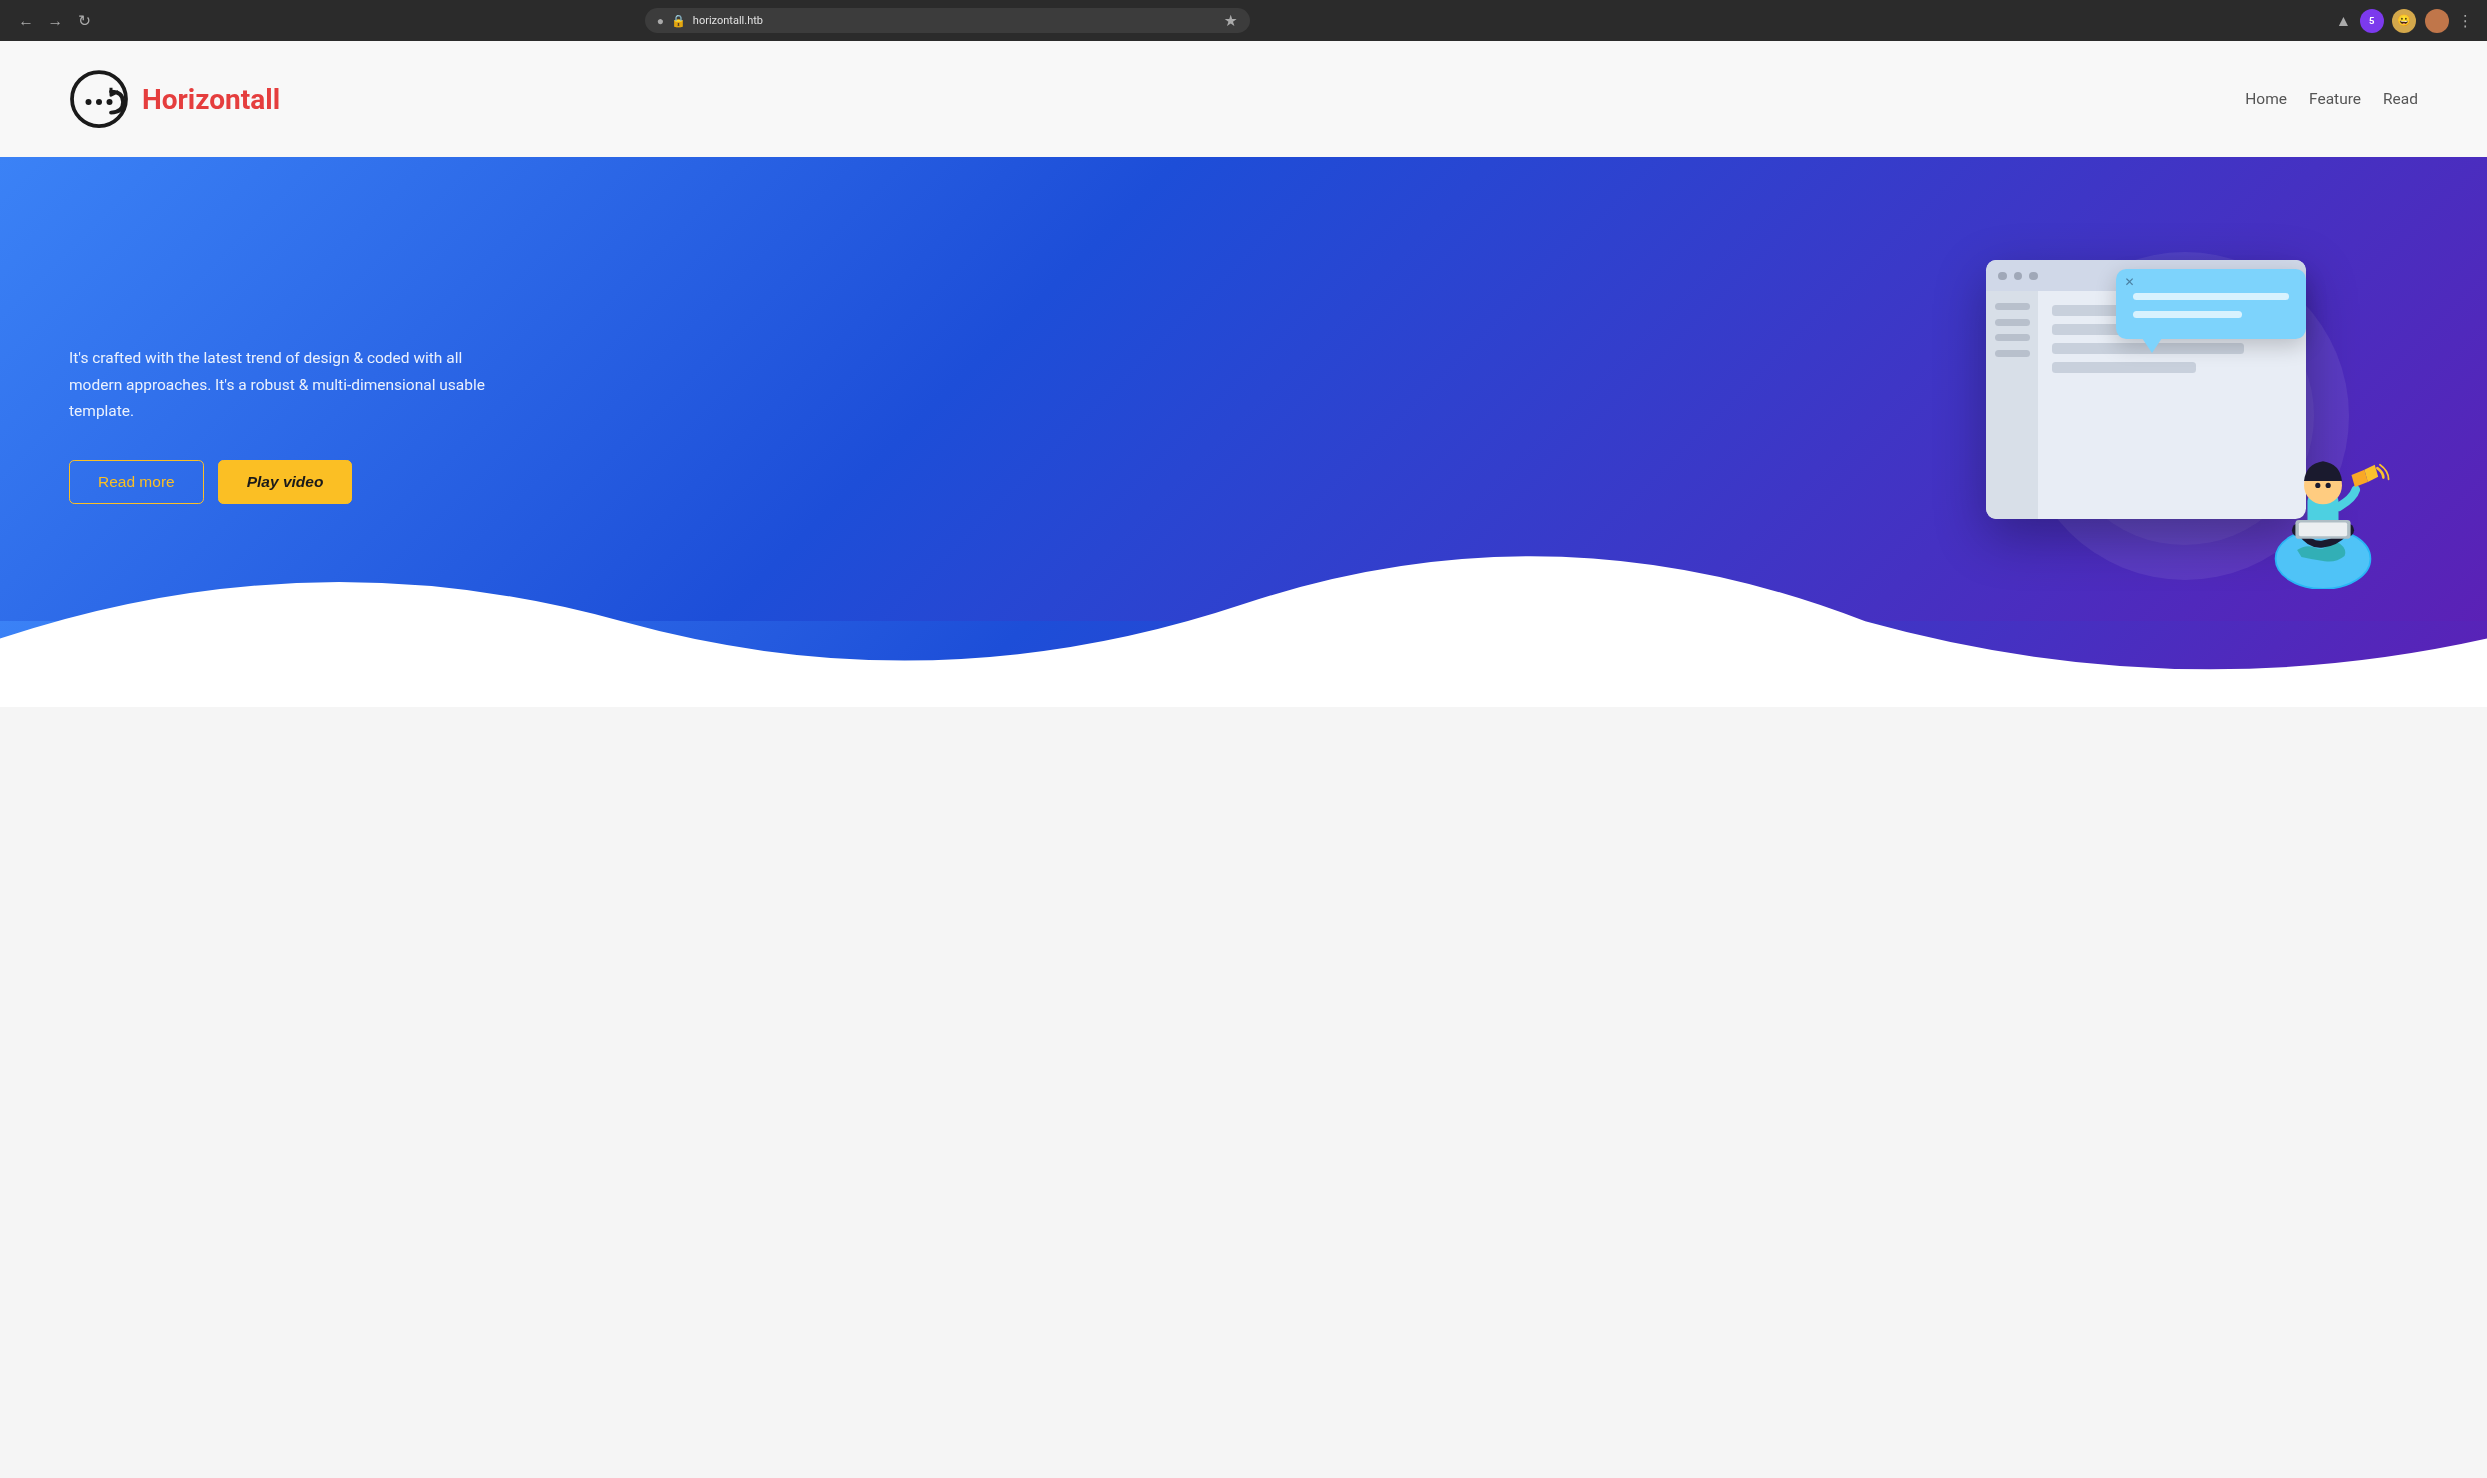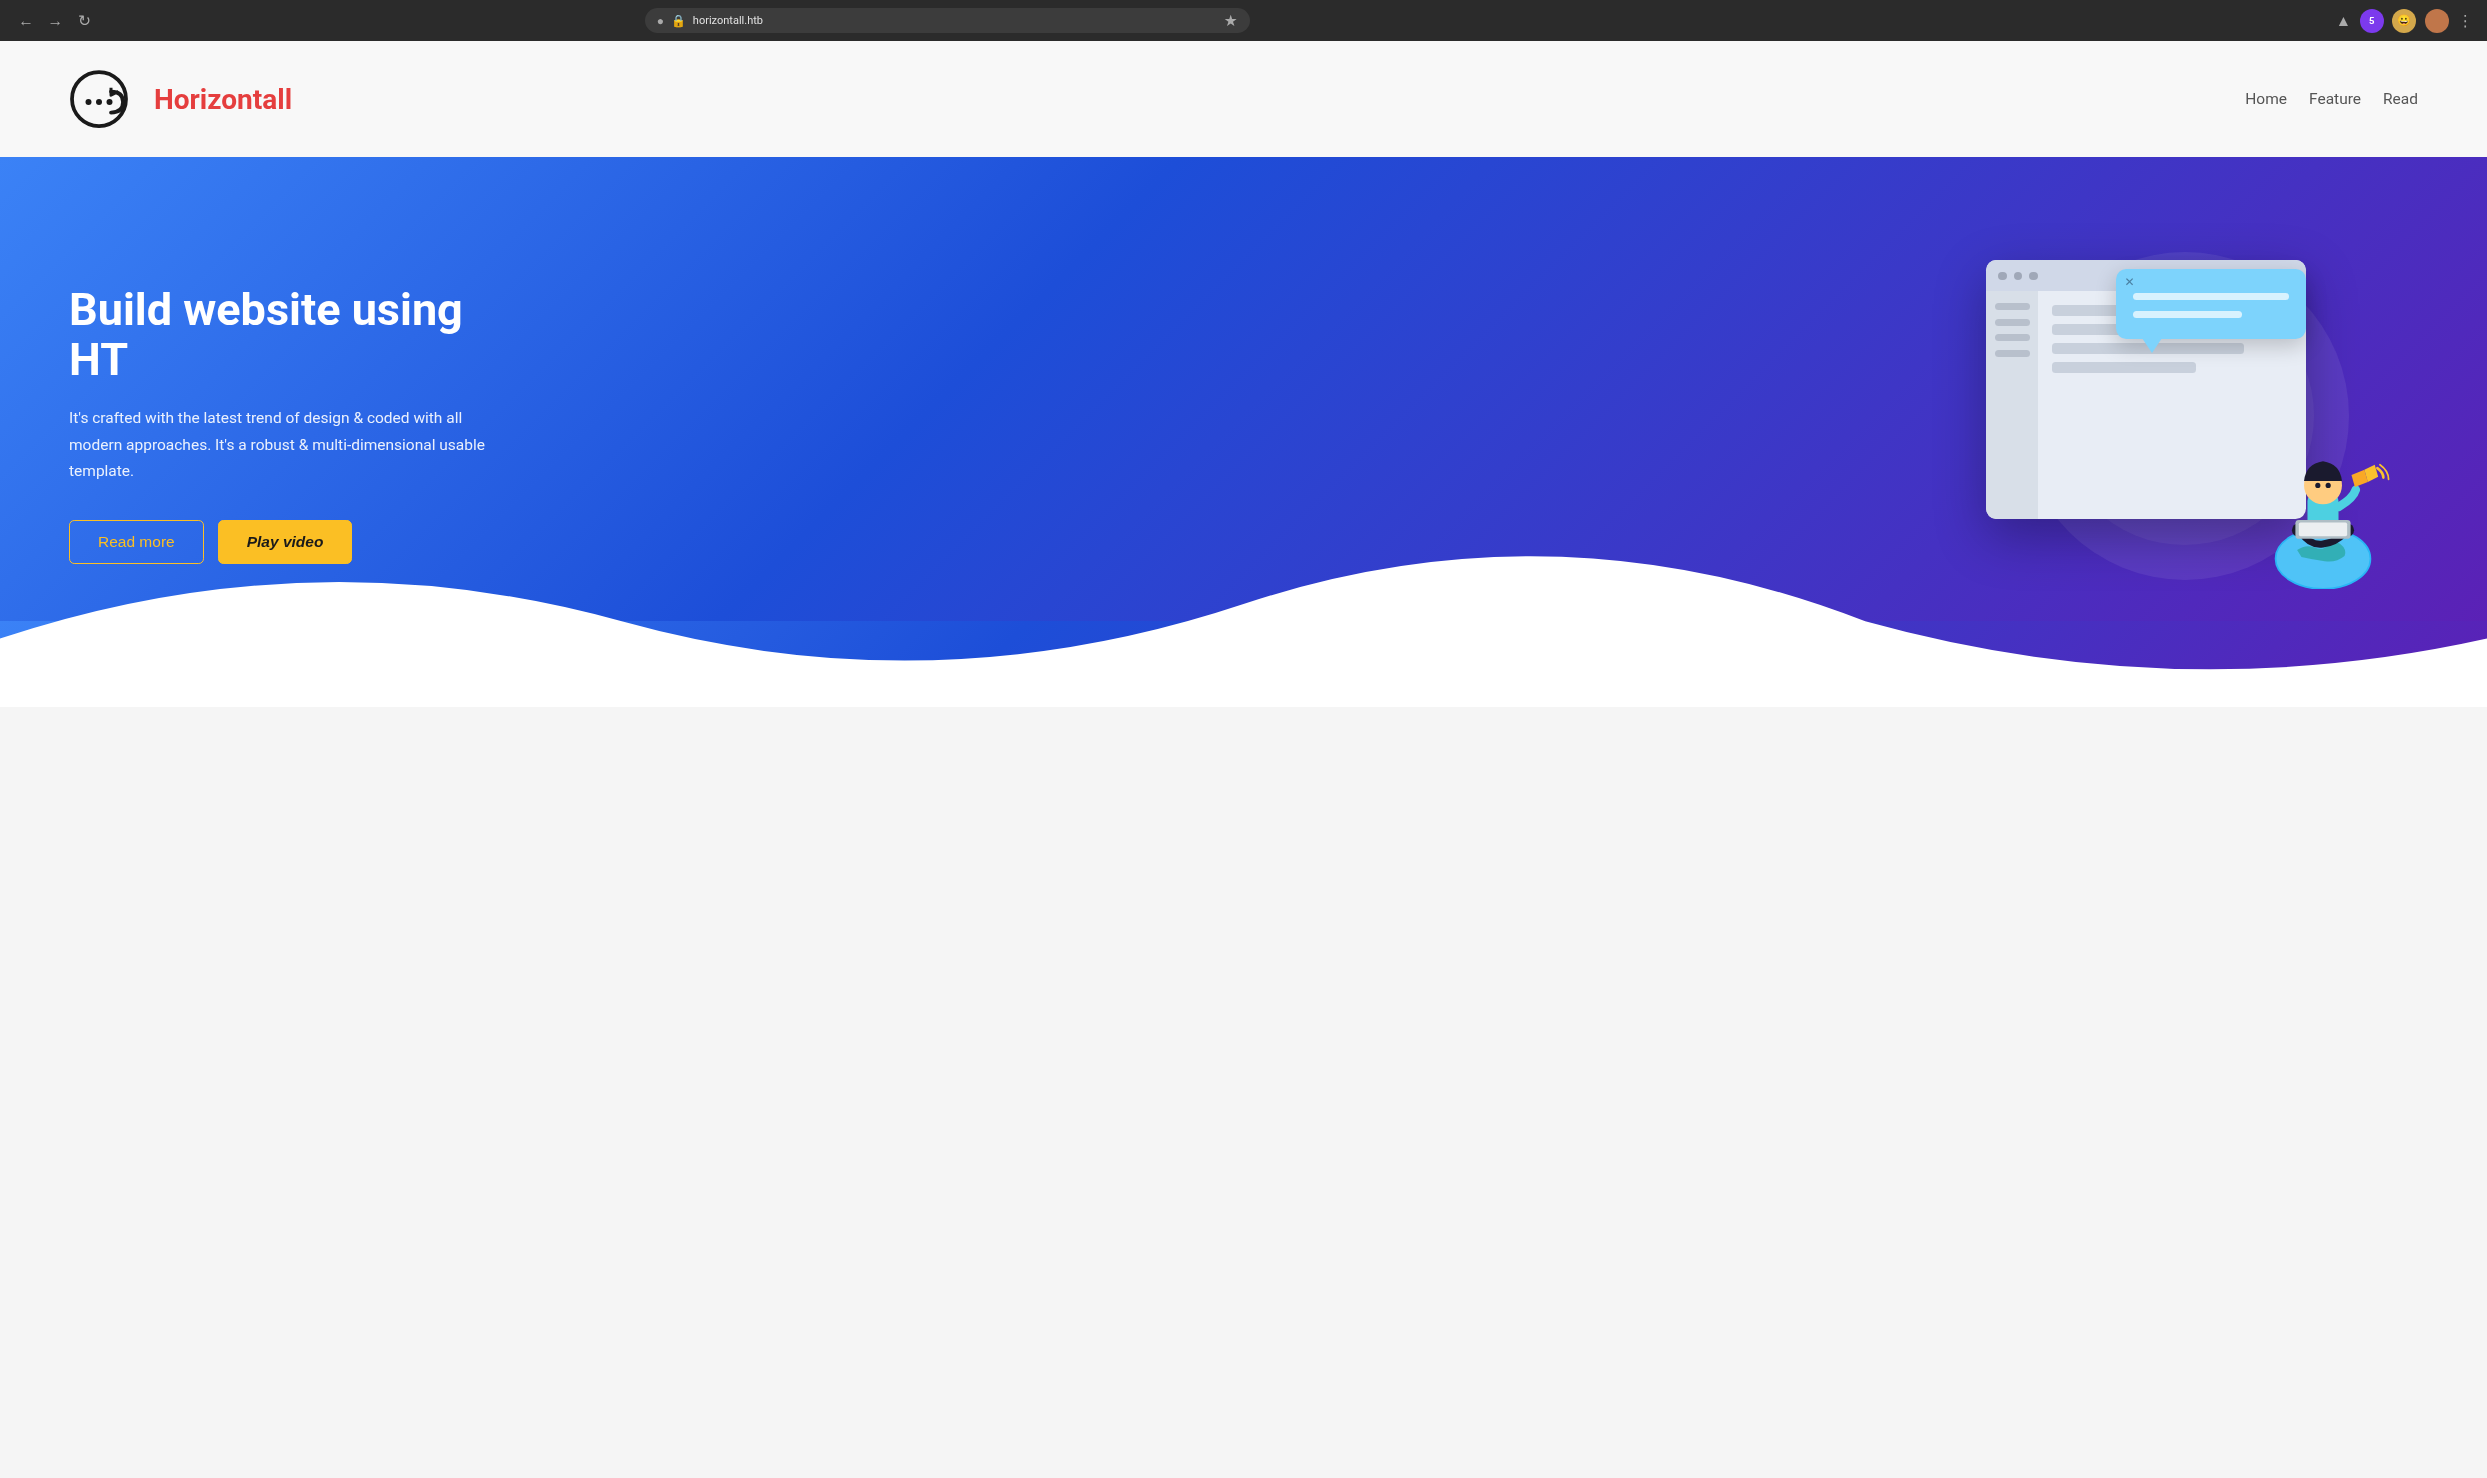--- a/index.html
+++ b/index.html
@@ -107,21 +107,21 @@
     .site-header {
       background: #f8f8f8;
       padding: 28px 69px;
       display: flex;
       align-items: center;
       justify-content: space-between;
     }
     .logo-area {
       display: flex;
       align-items: center;
-      gap: 25px;
+      gap: 13px;
     }
     .logo-icon {
       width: 60px;
       height: 60px;
     }
     .logo-text {
       font-size: 28px;
       font-weight: 700;
       color: #e53e3e;
     }
@@ -382,21 +382,20 @@
     </div>
     <nav class="site-nav">
       <a class="nav-link" href="#">Home</a>
       <a class="nav-link" href="#">Feature</a>
       <a class="nav-link" href="#">Read</a>
     </nav>
   </header>
 
   <section class="hero-section">
     <div class="hero-content">
-      <h1 class="hero-title">Build website using HT</h1>
       <p class="hero-desc">It's crafted with the latest trend of design &amp; coded with all modern approaches. It's a robust &amp; multi-dimensional usable template.</p>
       <div class="hero-buttons">
         <button class="btn-read-more">Read more</button>
         <button class="btn-play-video">Play video</button>
       </div>
     </div>
 
     <div class="hero-illustration">
       <div class="glow-circle"></div>
       <div class="glow-circle2"></div>

